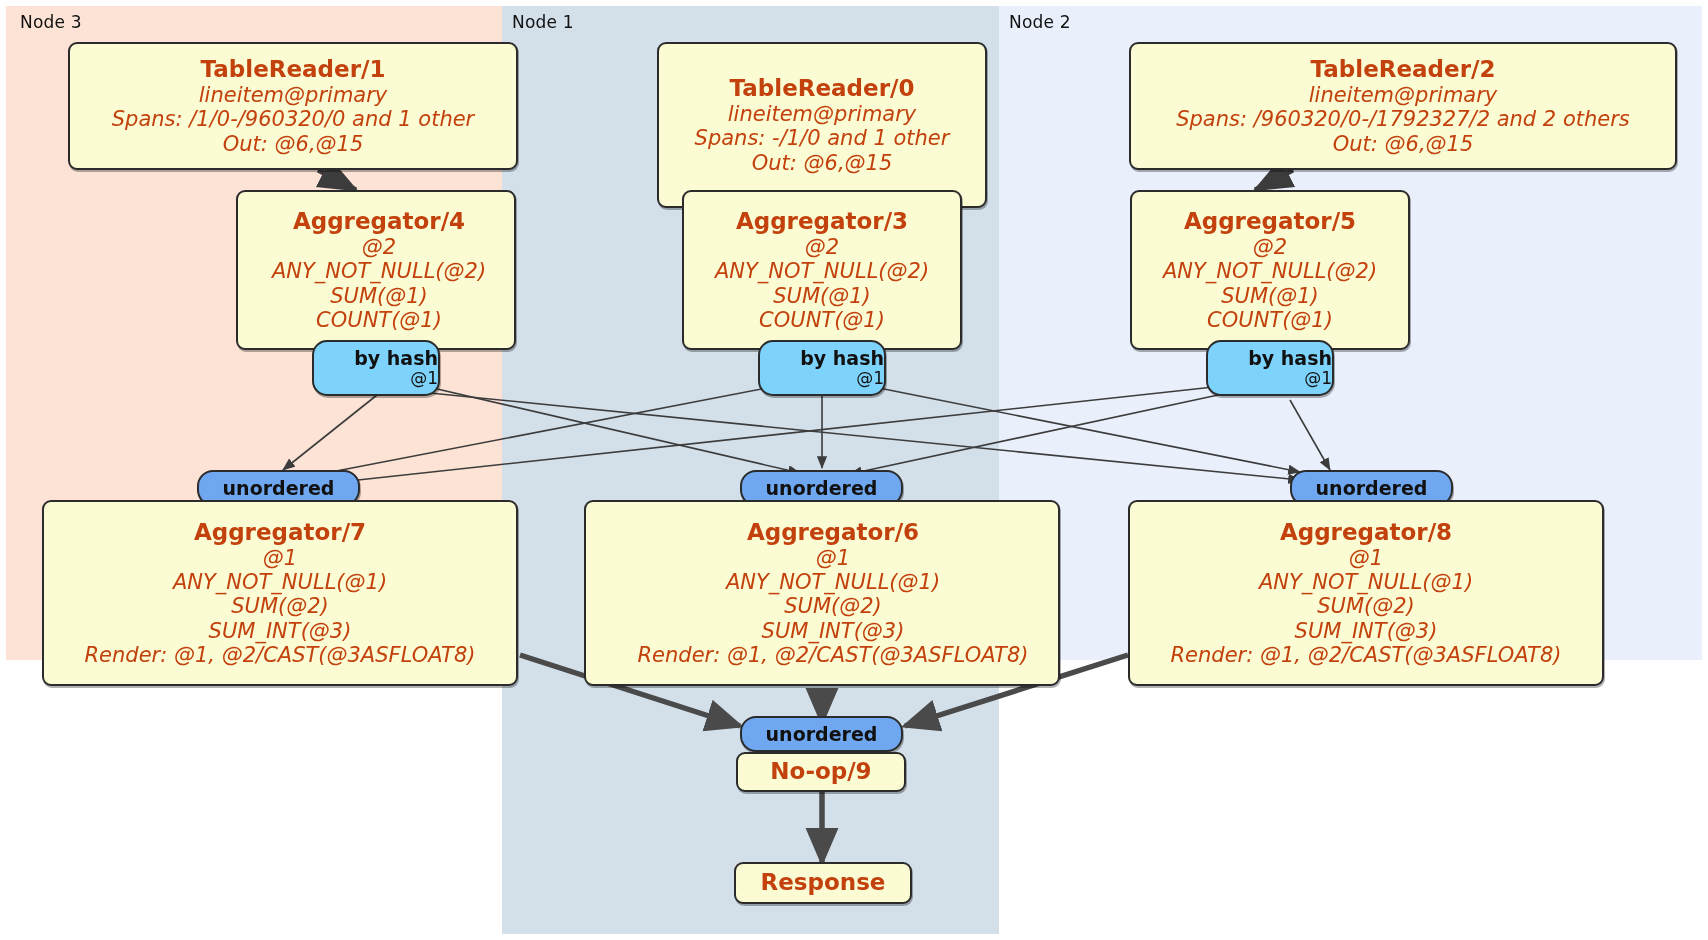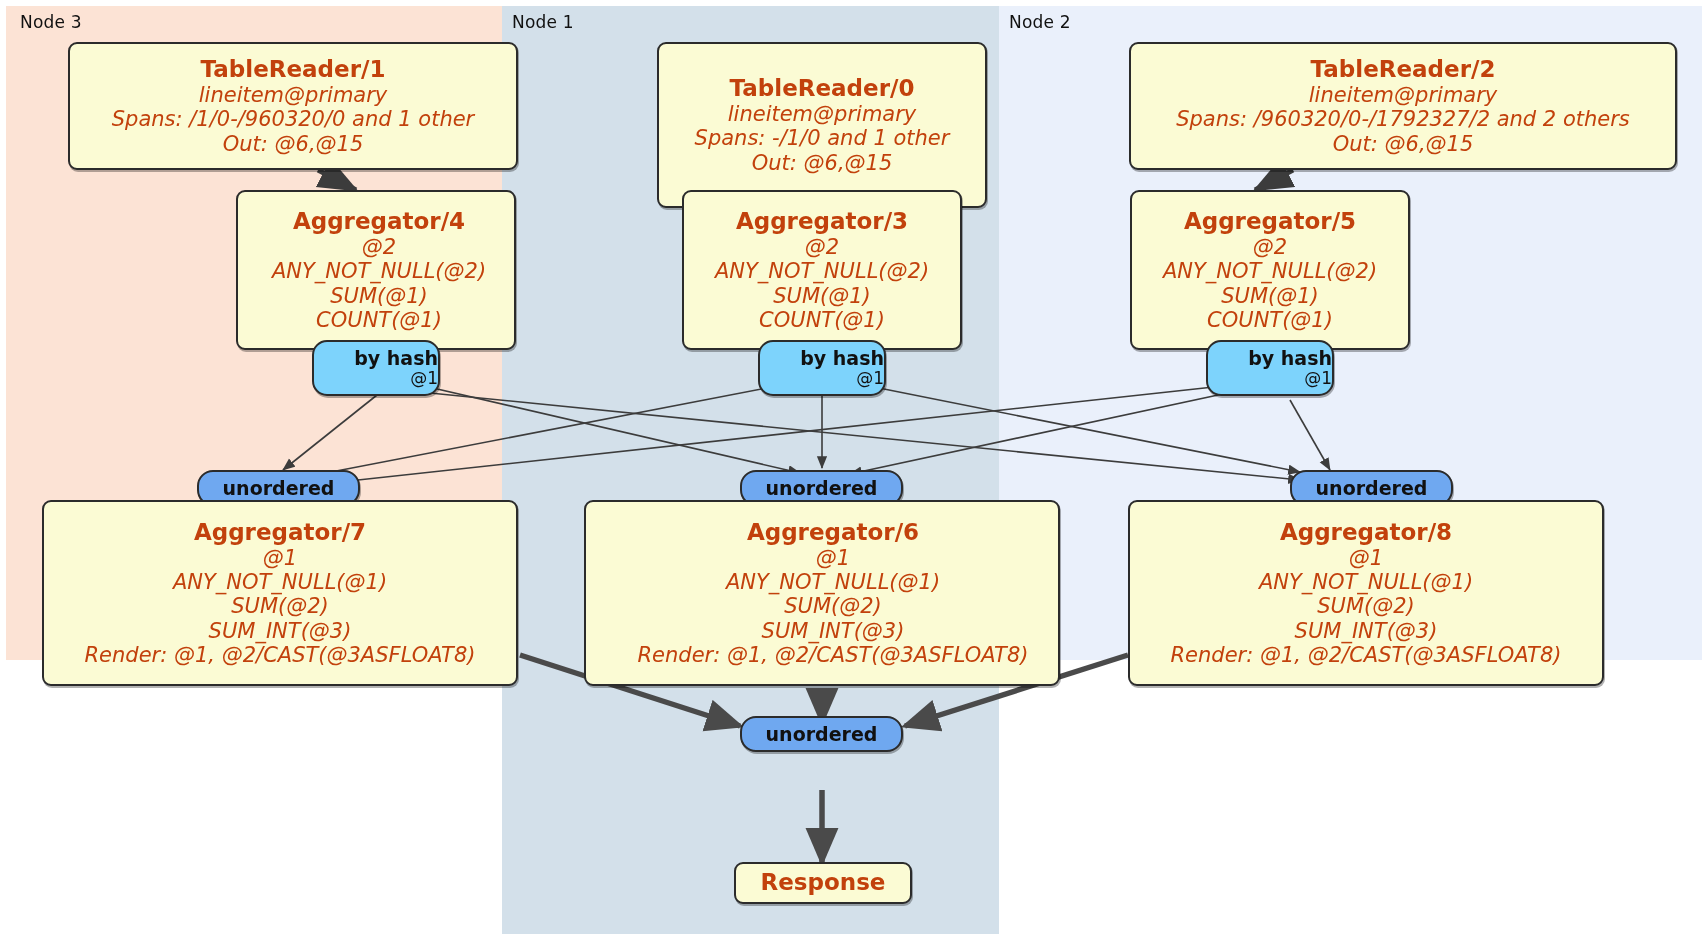--- a/index.html
+++ b/index.html
@@ -170,18 +170,21 @@
     <div class="ln">ANY_NOT_NULL(@1)</div>
     <div class="ln">SUM(@2)</div>
     <div class="ln">SUM_INT(@3)</div>
     <div class="ln">Render: @1, @2/CAST(@3ASFLOAT8)</div>
   </div>
 
   <div class="router unord" style="left:740px;top:716px;width:163px;height:36px;">
     <div class="rl">unordered</div>
   </div>
 
+  <div class="proc" style="left:736px;top:752px;width:170px;height:40px;">
+    <div class="ttl">No-op/9</div>
+  </div>
 
   <div class="proc" style="left:734px;top:862px;width:178px;height:42px;border-radius:9px;">
     <div class="ttl">Response</div>
   </div>
 
 </div>
 
 </body></html>

